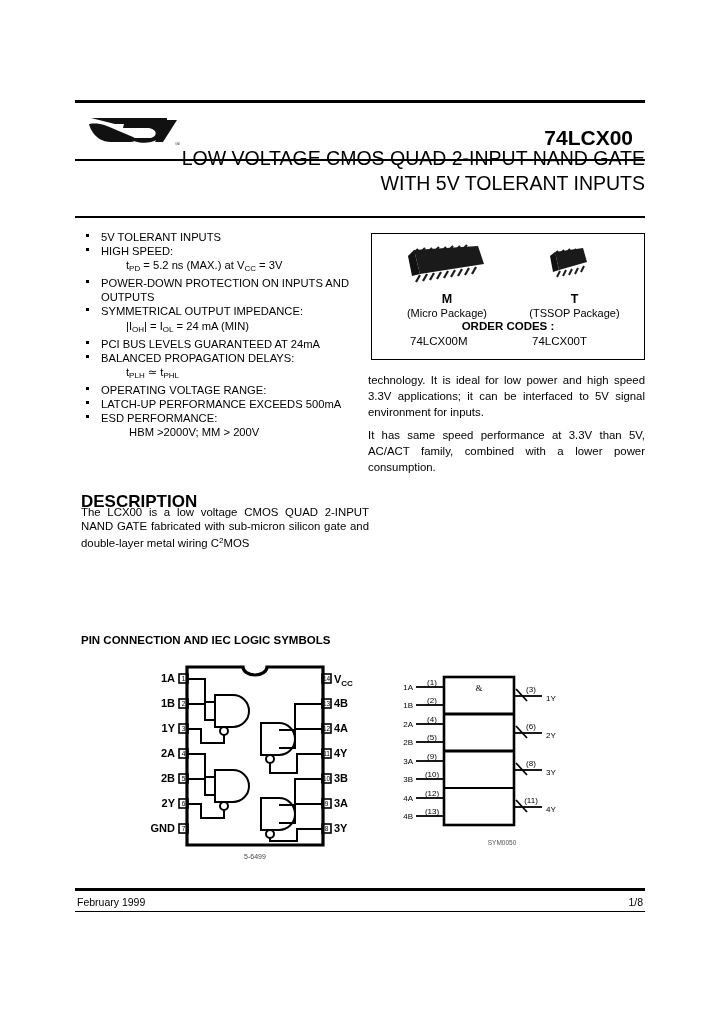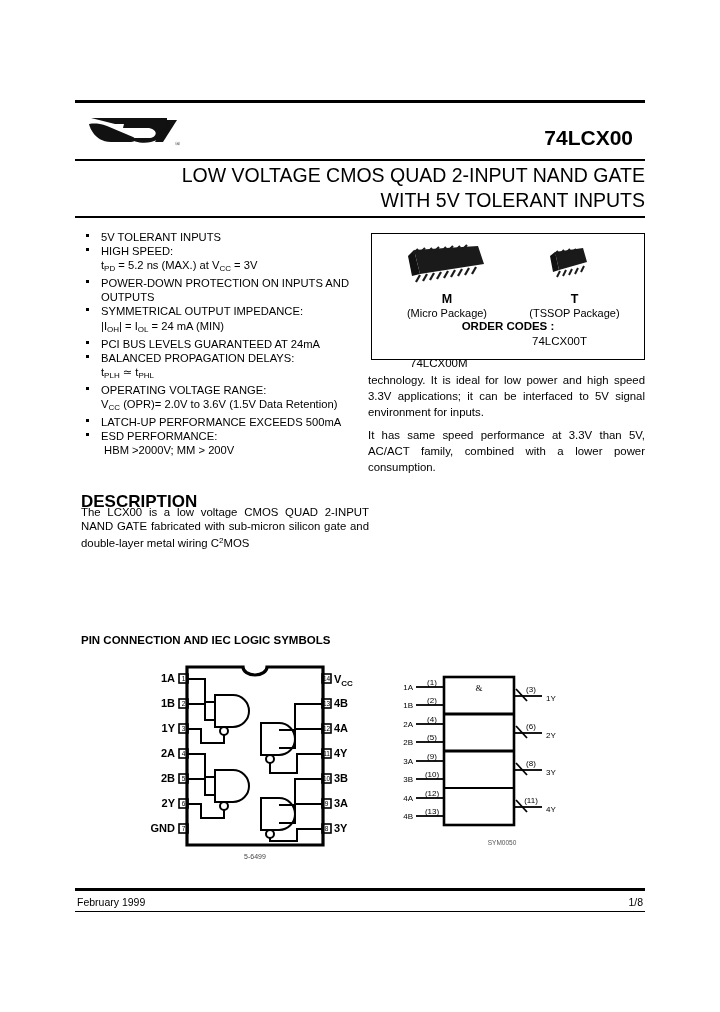--- a/index.html
+++ b/index.html
@@ -25,41 +25,41 @@
   }
   .logo svg{display:block;}
   .part-no{
     position:absolute;right:12px;top:126px;
     font-size:21px;font-weight:bold;letter-spacing:0px;
   }
   .hdr-rule-mid{
     position:absolute;left:0;top:159px;width:570px;height:1.5px;background:#000;
   }
   .title{
-    position:absolute;left:0;top:163px;width:570px;
+    position:absolute;left:0;top:146px;width:570px;
     text-align:right;
     font-size:19.5px;line-height:25px;letter-spacing:0px;
   }
   .hdr-rule-bot{
     position:absolute;left:0;top:216px;width:570px;height:1.5px;background:#000;
   }
 
   
   .features{
     position:absolute;left:6px;top:230px;width:290px;
     font-size:11.2px;line-height:14.1px;
   }
   .feat{
     position:relative;padding-left:20px;
   }
   .feat .bullet{
     position:absolute;left:5px;top:4px;
     width:3px;height:3px;background:#000;
   }
-  .feat .sub{padding-left:0px;display:block;}
+  .feat .sub{padding-left:0px;display:block;margin-left:25px;}
   sub{font-size:8px;vertical-align:-2px;}
   sup{font-size:8px;vertical-align:4px;}
 
   
   .desc-head{
     position:absolute;left:6px;top:492px;
     font-size:17px;font-weight:bold;
   }
   .desc-body{
     position:absolute;left:6px;top:505px;width:288px;
@@ -139,21 +139,21 @@
   </div>
   <div class="hdr-rule-bot"></div>
 
   <div class="features" id="features">
       <div class="feat"><span class="bullet"></span><span>5V TOLERANT INPUTS</span></div>
       <div class="feat"><span class="bullet"></span><span>HIGH SPEED:</span><span class="sub">t<sub>PD</sub> = 5.2 ns (MAX.) at V<sub>CC</sub> = 3V</span></div>
       <div class="feat"><span class="bullet"></span><span>POWER-DOWN PROTECTION ON INPUTS AND OUTPUTS</span></div>
       <div class="feat"><span class="bullet"></span><span>SYMMETRICAL OUTPUT IMPEDANCE:</span><span class="sub">|I<sub>OH</sub>| = I<sub>OL</sub> = 24 mA (MIN)</span></div>
       <div class="feat"><span class="bullet"></span><span>PCI BUS LEVELS GUARANTEED AT 24mA</span></div>
       <div class="feat"><span class="bullet"></span><span>BALANCED PROPAGATION DELAYS:</span><span class="sub">t<sub>PLH</sub> ≃ t<sub>PHL</sub></span></div>
-      <div class="feat"><span class="bullet"></span><span>OPERATING VOLTAGE RANGE:</span><span class="sub">V<sub>CC</sub> (OPR)= 2.0V to 3.6V  (1.5V Data Retention)</span></div>
+      <div class="feat"><span class="bullet"></span><span>OPERATING VOLTAGE RANGE:</span></div>
       <div class="feat"><span class="bullet"></span></div>
       <div class="feat"><span class="bullet"></span><span>LATCH-UP PERFORMANCE EXCEEDS 500mA</span></div>
       <div class="feat"><span class="bullet"></span><span>ESD PERFORMANCE:</span><span class="sub">&nbsp;HBM &gt;2000V; MM &gt; 200V</span></div>
     </div>
 
   <div class="pkg-box">
 
     <div class="pkg-art" style="left:28px;top:10px;">
       <svg width="92" height="52" viewBox="0 0 92 52">
         <polygon points="14,6 78,2 84,20 20,30" fill="#1a1a1a"></polygon>
@@ -207,21 +207,21 @@
       <span>(Micro Package)</span>
     </div>
 
     <div class="pkg-lbl" style="left:140px;top:58px;width:125px;">
       <span class="big">T</span>
       <span>(TSSOP Package)</span>
     </div>
 
     <div class="order-head">ORDER CODES :</div>
     <div class="order-codes">
-      <span style="left:38px;margin-top:22px;">74LCX00M</span>
+      <span style="left:38px;">74LCX00M</span>
       <span style="left:160px;">74LCX00T</span>
     </div>
   </div>
 
   <div class="desc-head">DESCRIPTION</div>
   <div class="desc-body" id="desc-left">The LCX00 is a low voltage CMOS QUAD 2-INPUT NAND GATE fabricated with sub-micron silicon gate and double-layer metal wiring C<sup>2</sup>MOS</div>
   <div class="right-col" id="desc-right">
       <p>technology. It is ideal for low power and high speed 3.3V applications; it can be interfaced to 5V signal environment for inputs.</p>
       <p>It has same speed performance at 3.3V than 5V, AC/ACT family, combined with a lower power consumption.</p>
     </div>

